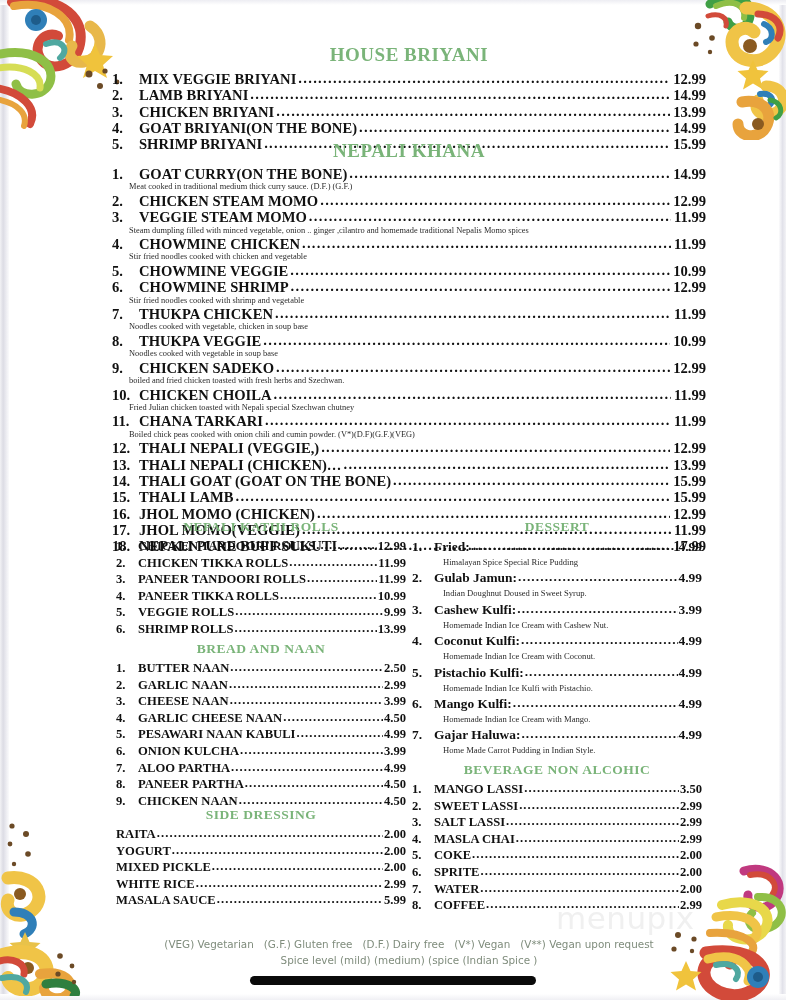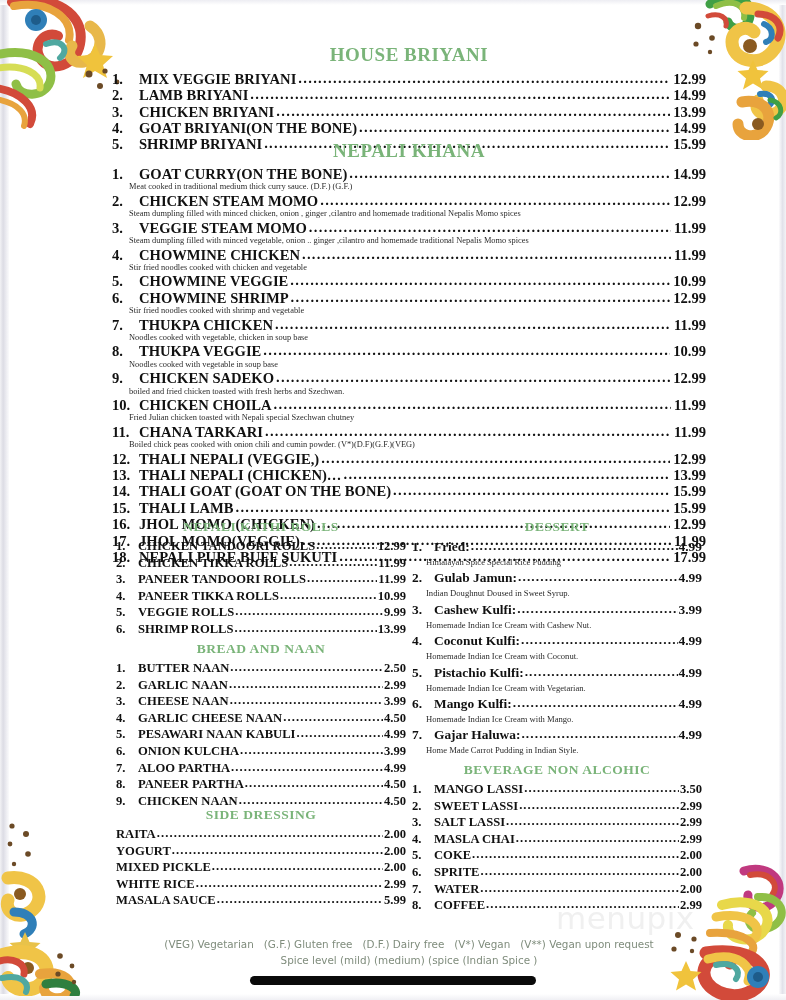--- a/index.html
+++ b/index.html
@@ -150,21 +150,21 @@
   .ds-row {
     display: flex; align-items: baseline;
     font-family: "Liberation Serif", serif;
     font-weight: bold; font-size: 13.4px;
     color: #111; line-height: 1.2; white-space: nowrap;
   }
   .ds-num { width: 22px; flex: 0 0 22px; }
   .ds-desc {
     font-family: "Liberation Serif", serif;
     font-weight: normal; font-size: 8.6px;
-    color: #2b2b2b; margin-left: 14px;
+    color: #2b2b2b; margin-left: 31px;
     line-height: 1.2; white-space: nowrap;
     padding-top: 2px; padding-bottom: 3px;
   }
 
   
   .legend {
     position: absolute;
     left: 0; top: 936px; width: 786px;
     text-align: center;
     font-family: "DejaVu Sans", sans-serif;
@@ -322,21 +322,20 @@
             <span class="fw-dots">........................................................................................................................</span>
             <span class="fw-price">14.99</span>
           </div>
           <div class="fw-desc">Meat cooked in traditional medium thick curry sauce. (D.F.) (G.F.)</div>
           <div class="fw-row">
             <span class="fw-num">2.</span>
             <span class="fw-name">CHICKEN STEAM MOMO</span>
             <span class="fw-dots">........................................................................................................................</span>
             <span class="fw-price">12.99</span>
           </div>
-          <div class="fw-desc">Steam dumpling filled with minced chicken, onion , ginger ,cilantro and homemade traditional Nepalis Momo spices</div>
           <div class="fw-row">
             <span class="fw-num">3.</span>
             <span class="fw-name">VEGGIE STEAM MOMO</span>
             <span class="fw-dots">........................................................................................................................</span>
             <span class="fw-price">11.99</span>
           </div>
           <div class="fw-desc">Steam dumpling filled with minced vegetable, onion .. ginger ,cilantro and homemade traditional Nepalis Momo spices</div>
           <div class="fw-row">
             <span class="fw-num">4.</span>
             <span class="fw-name">CHOWMINE CHICKEN</span>
@@ -600,21 +599,21 @@
             <span class="sm-dots">............................................................</span>
             <span class="sm-price">4.99</span>
           </div>
           <div class="ds-desc">Homemade Indian Ice Cream with Coconut.</div>
           <div class="ds-row">
             <span class="ds-num">5.</span>
             <span class="sm-name">Pistachio Kulfi:</span>
             <span class="sm-dots">............................................................</span>
             <span class="sm-price">4.99</span>
           </div>
-          <div class="ds-desc">Homemade Indian Ice Cream with Vegetarian.</div>
+          <div class="ds-desc">Homemade Indian Ice Kulfi with Pistachio.</div>
           <div class="ds-row">
             <span class="ds-num">6.</span>
             <span class="sm-name">Mango Kulfi:</span>
             <span class="sm-dots">............................................................</span>
             <span class="sm-price">4.99</span>
           </div>
           <div class="ds-desc">Homemade Indian Ice Cream with Mango.</div>
           <div class="ds-row">
             <span class="ds-num">7.</span>
             <span class="sm-name">Gajar Haluwa:</span>

